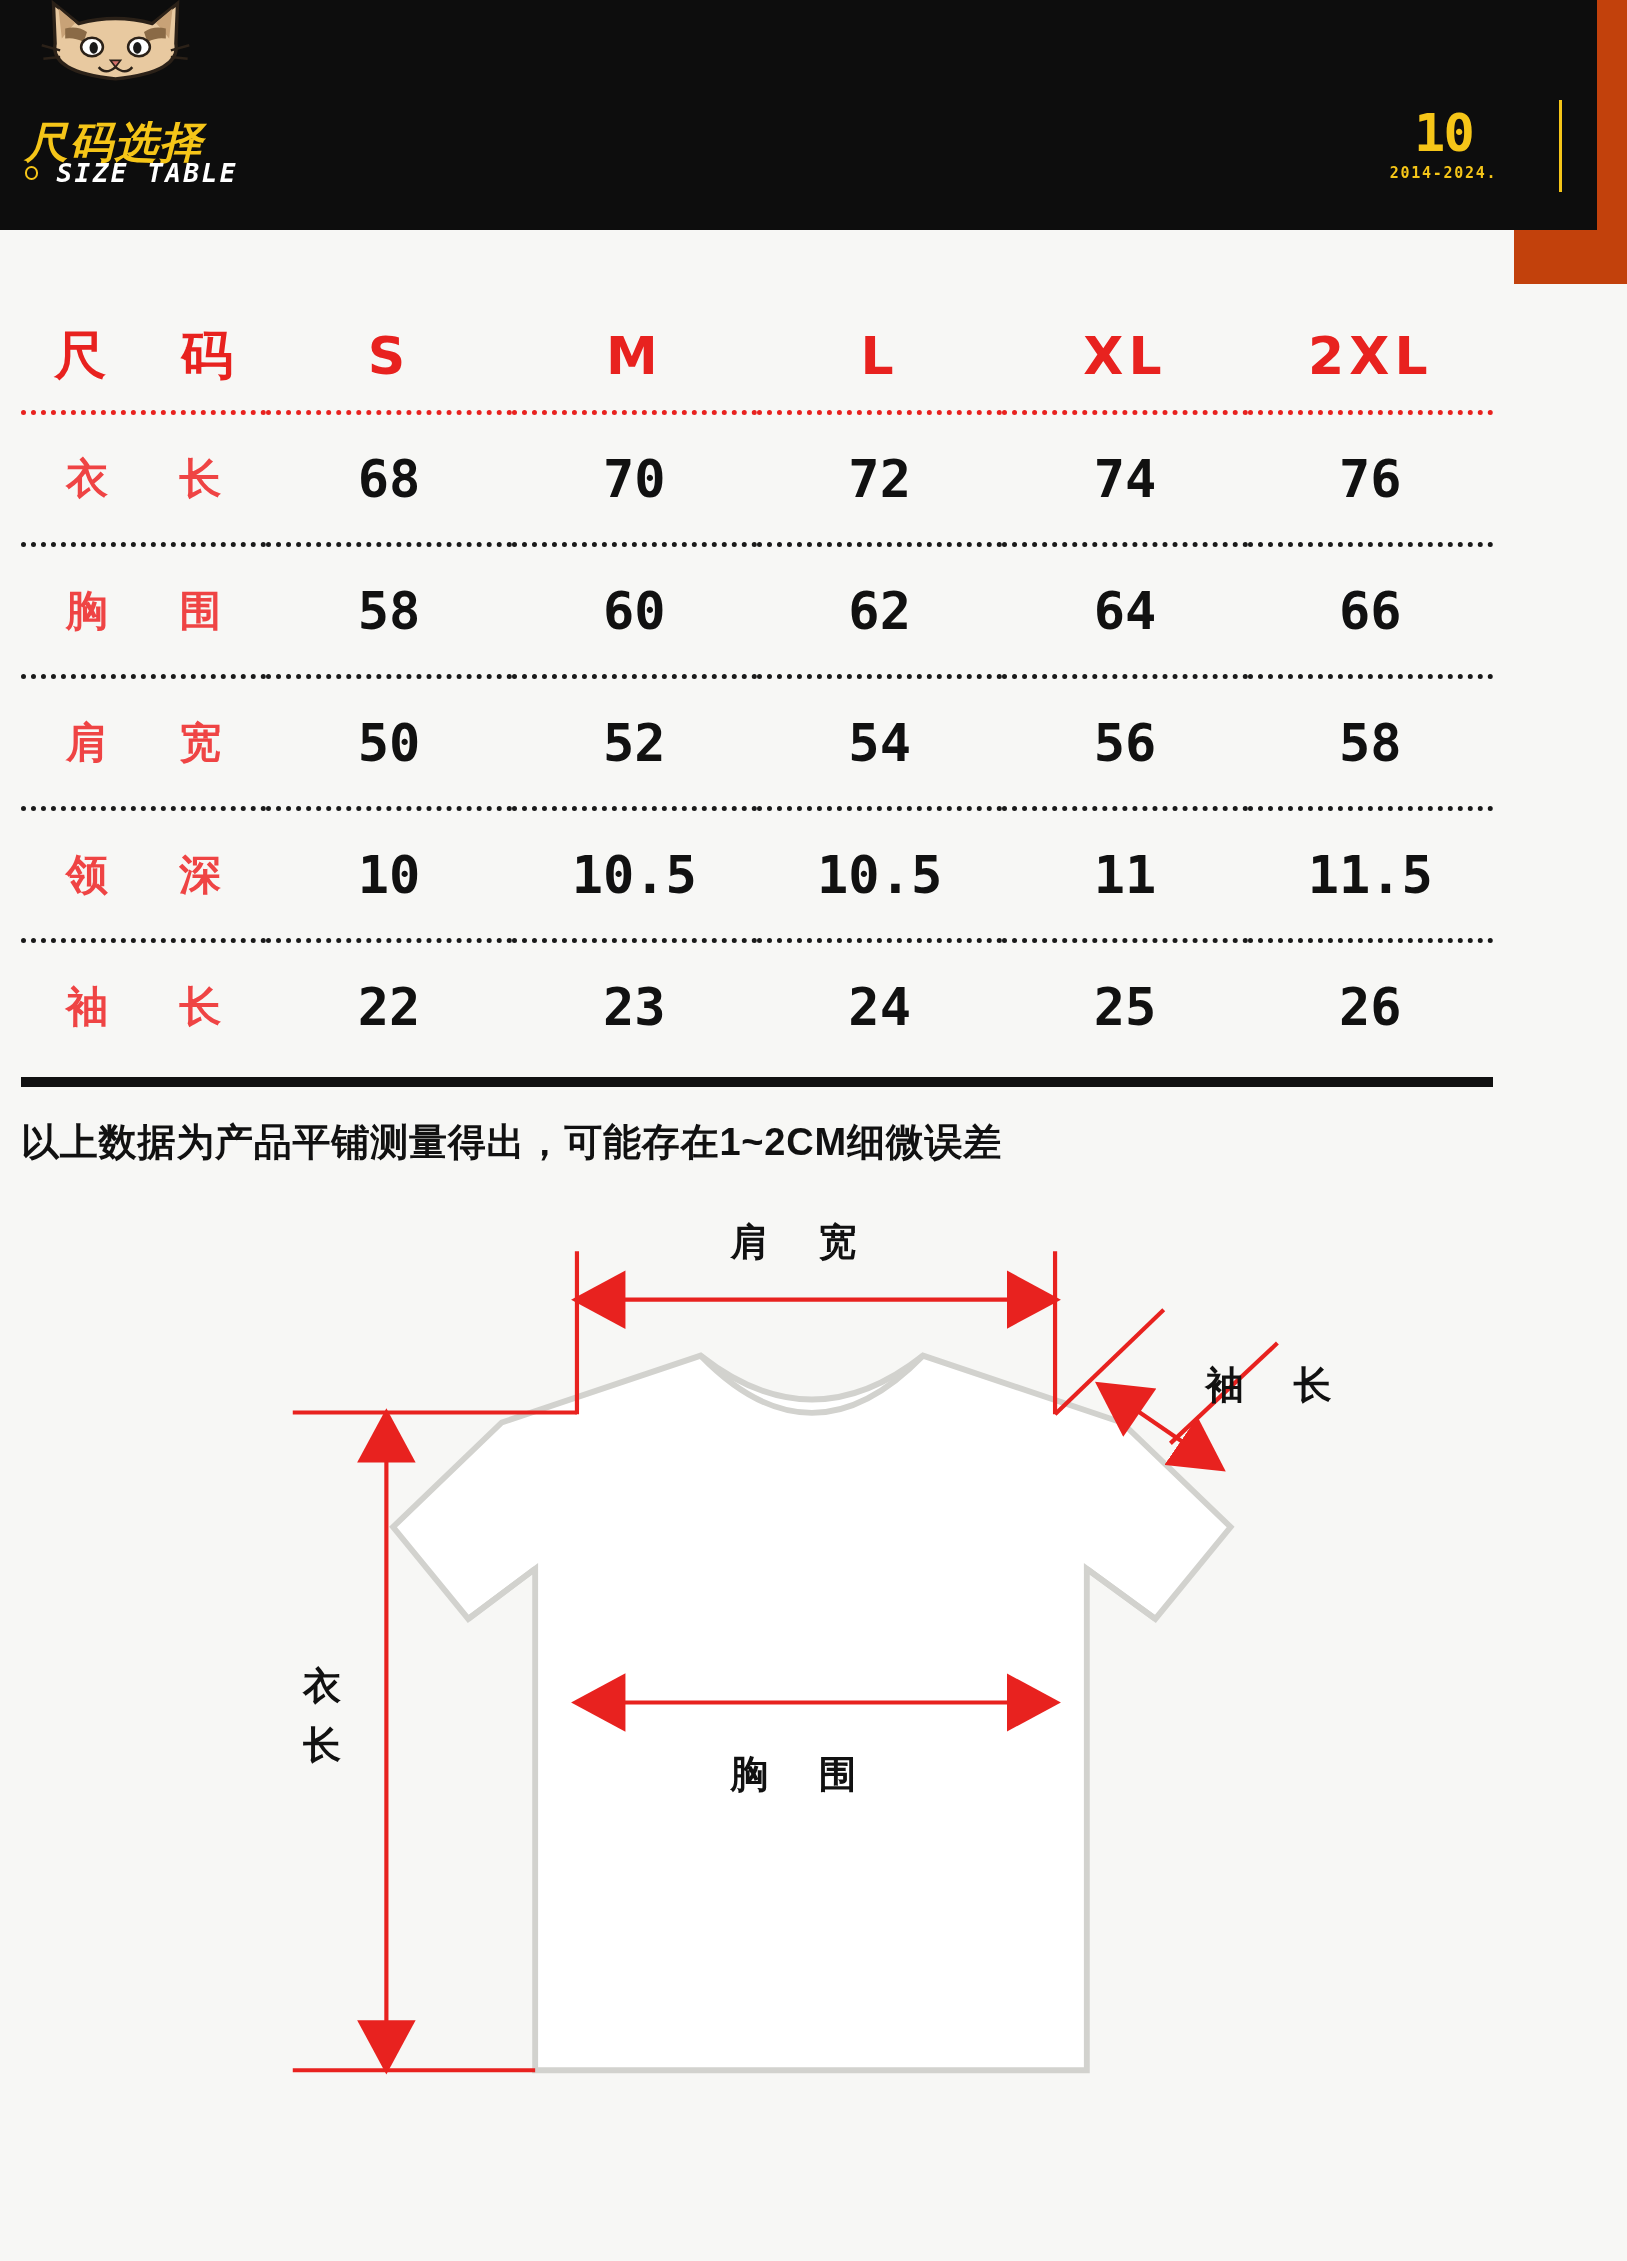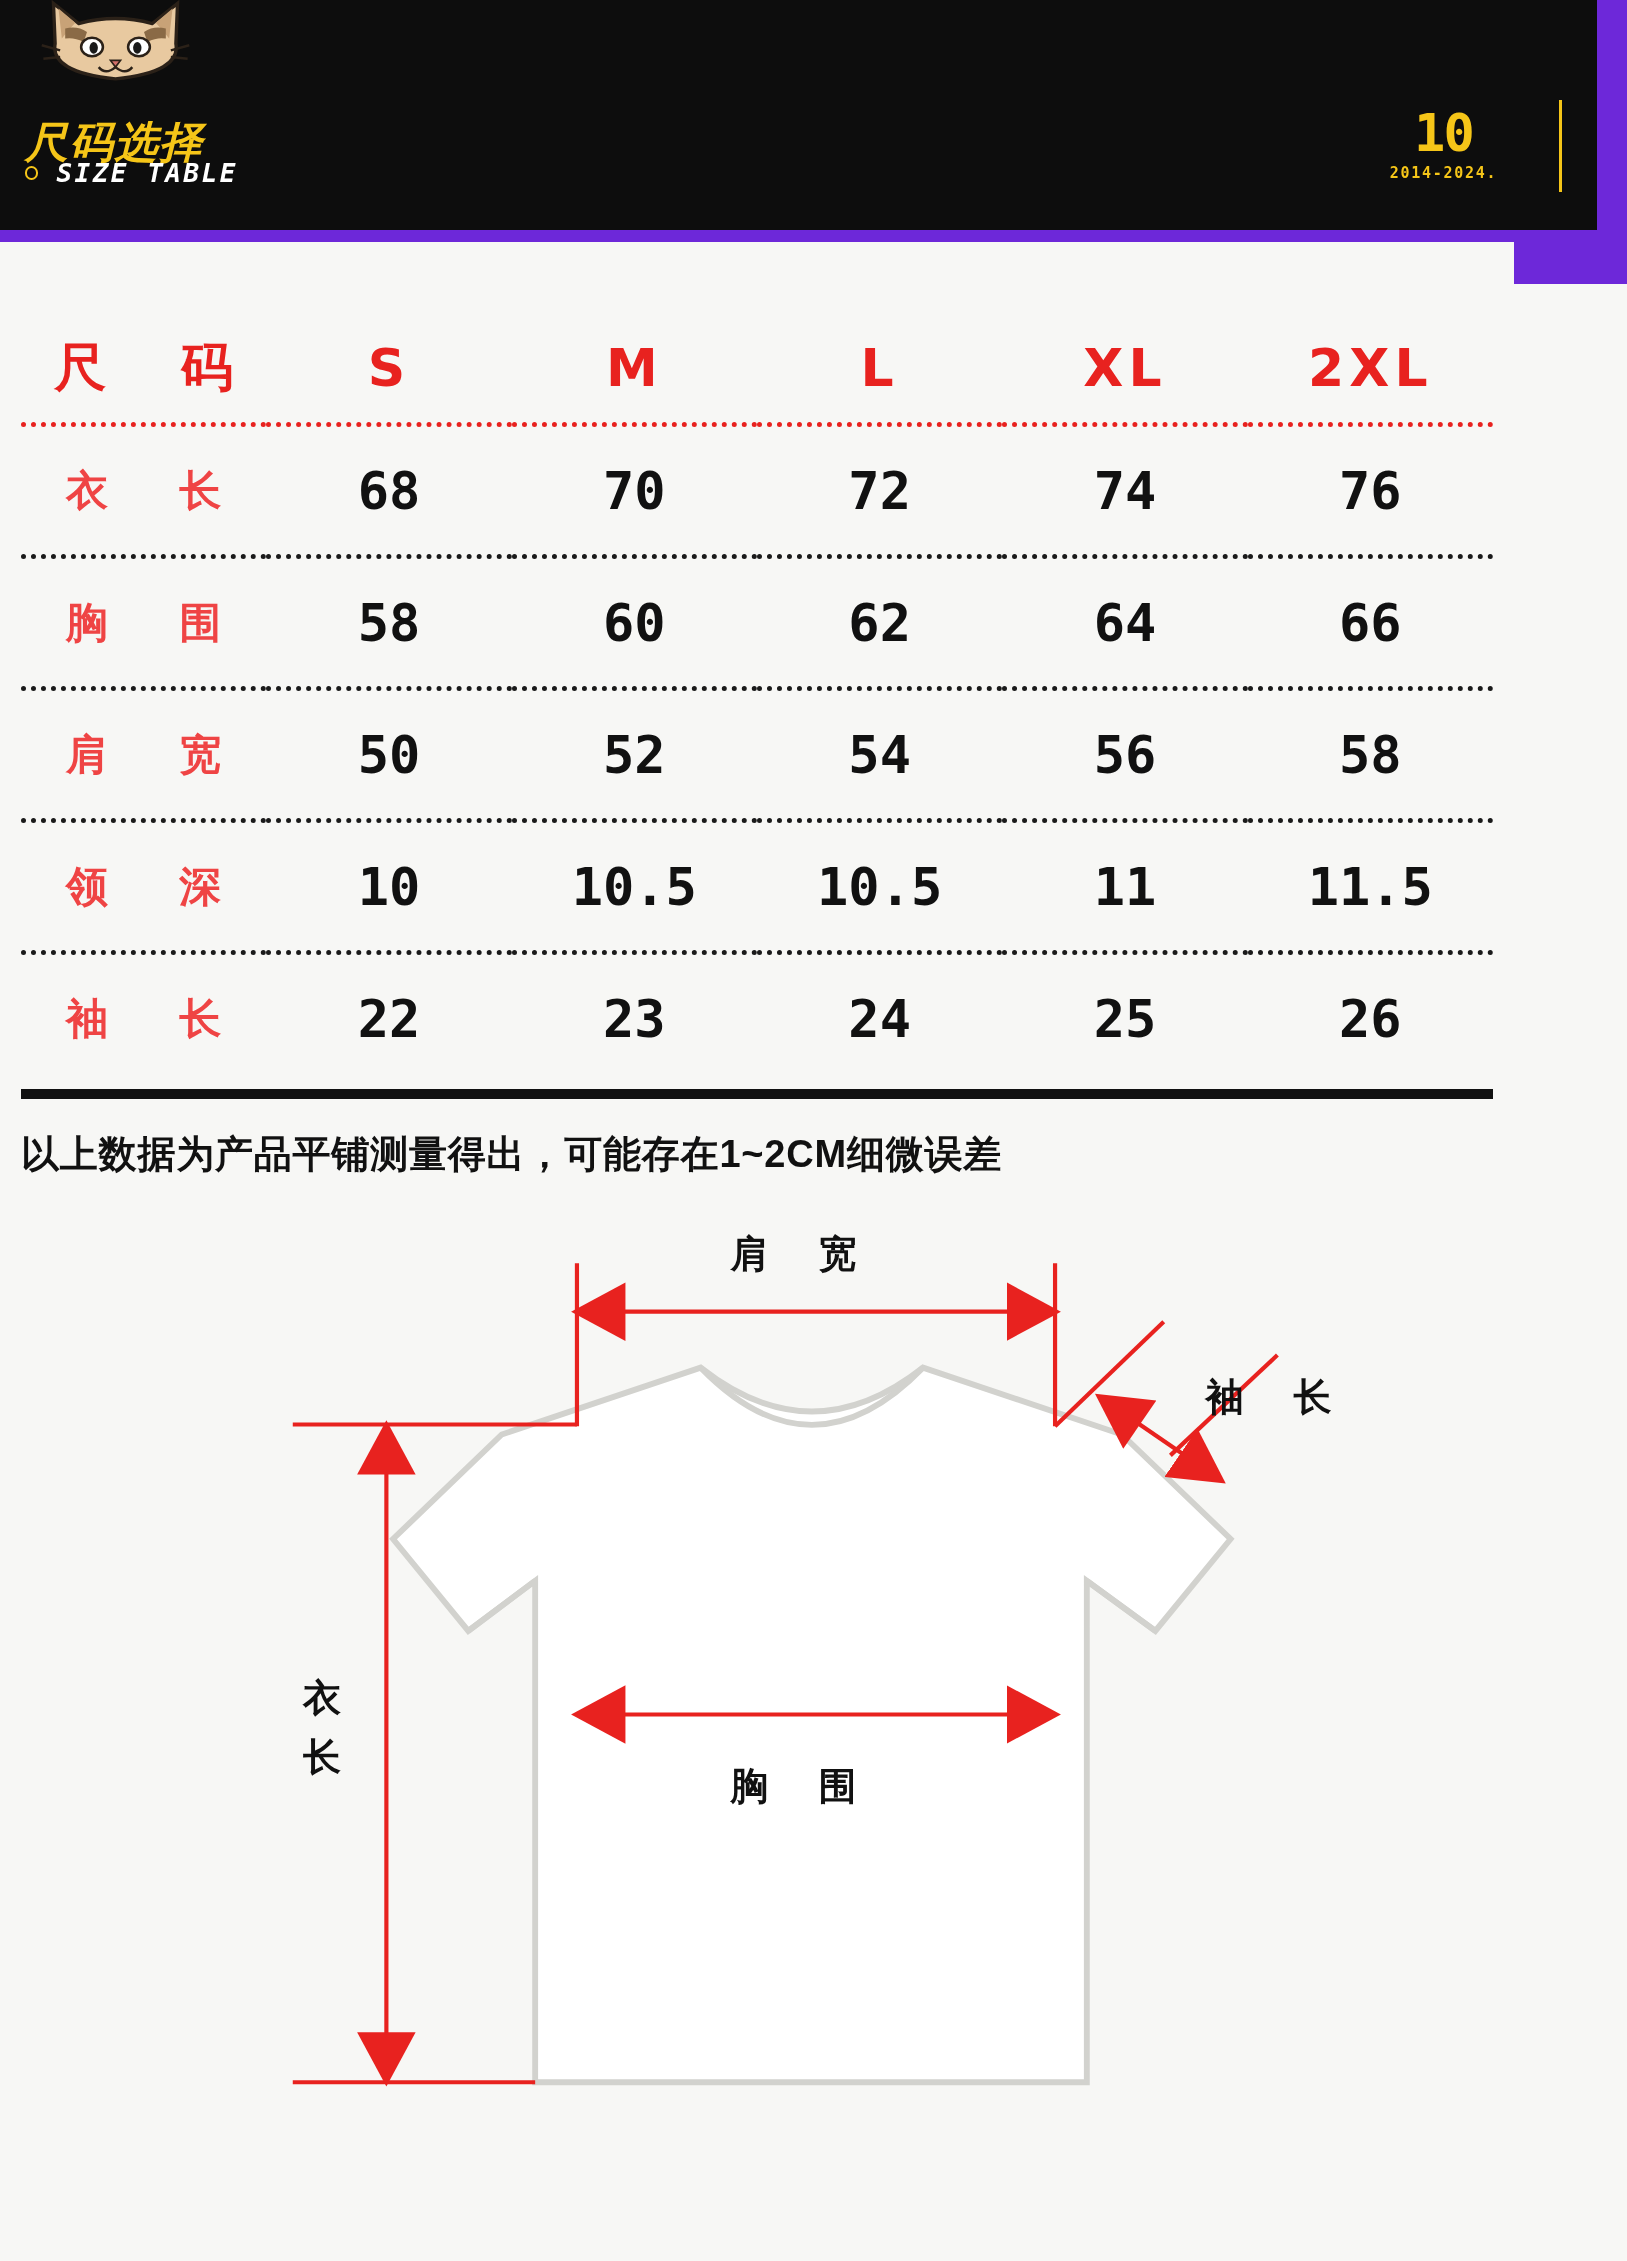--- a/index.html
+++ b/index.html
@@ -14,21 +14,21 @@
     background: #f7f7f5;
     position: relative;
     overflow: hidden;
   }
 
   
   .header {
     position: relative;
     width: 100%;
     height: 284px;
-    background: #6d28d9;
+    background: #c2410c;
     overflow: visible;
   }
   .header-inner {
     position: absolute;
     left: 0; top: 0;
     width: 1597px;
     height: 230px;
     background: #0d0d0d;
   }
   .header-title {
@@ -106,21 +106,21 @@
     top: 100px;
     width: 3.3px;
     height: 92px;
     background: #f5c518;
   }
 
   
   .sheet {
     position: absolute;
     left: 0;
-    top: 242px;
+    top: 230px;
     width: 1514px;
     background: #f7f7f5;
   }
   table.size-table {
     border-collapse: collapse;
     margin: 71px auto 0 auto;
     width: 1472px;
     table-layout: fixed;
   }
   table.size-table th,

